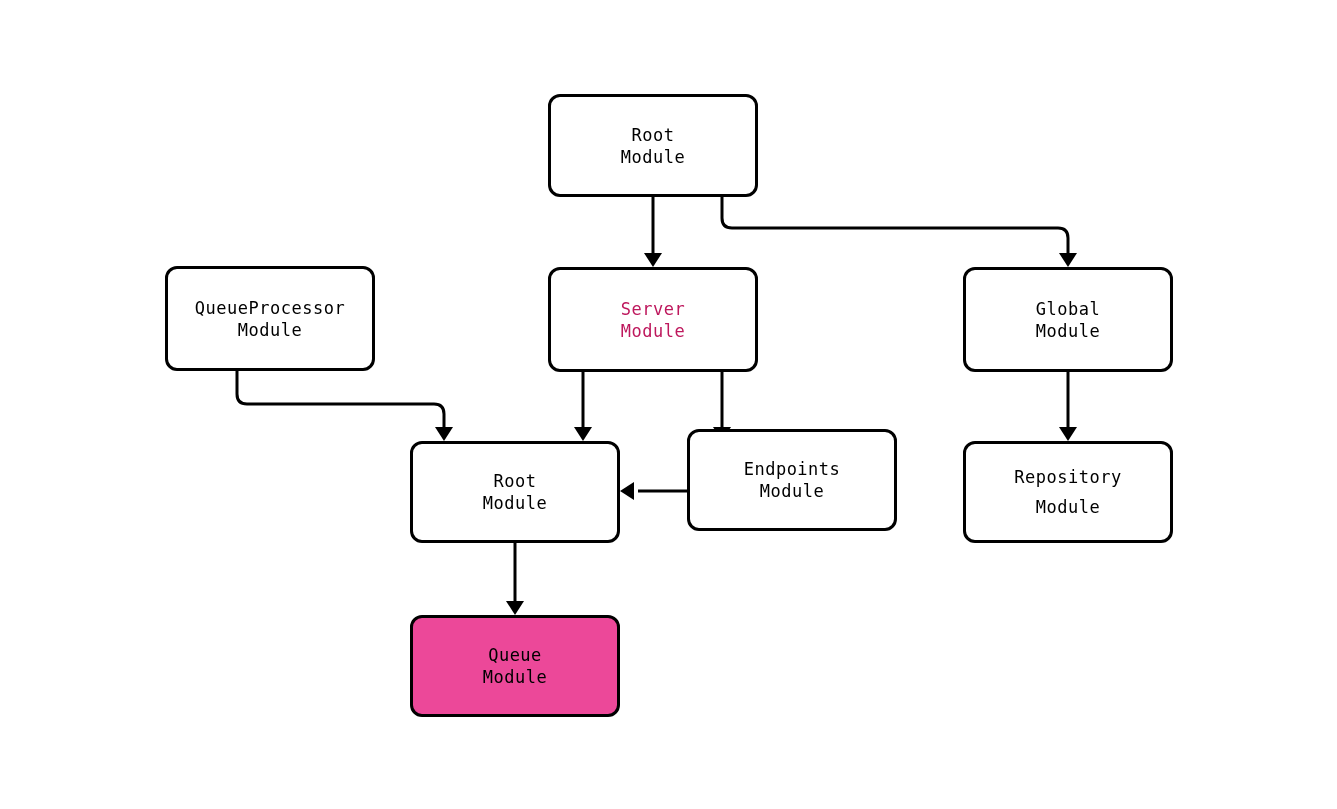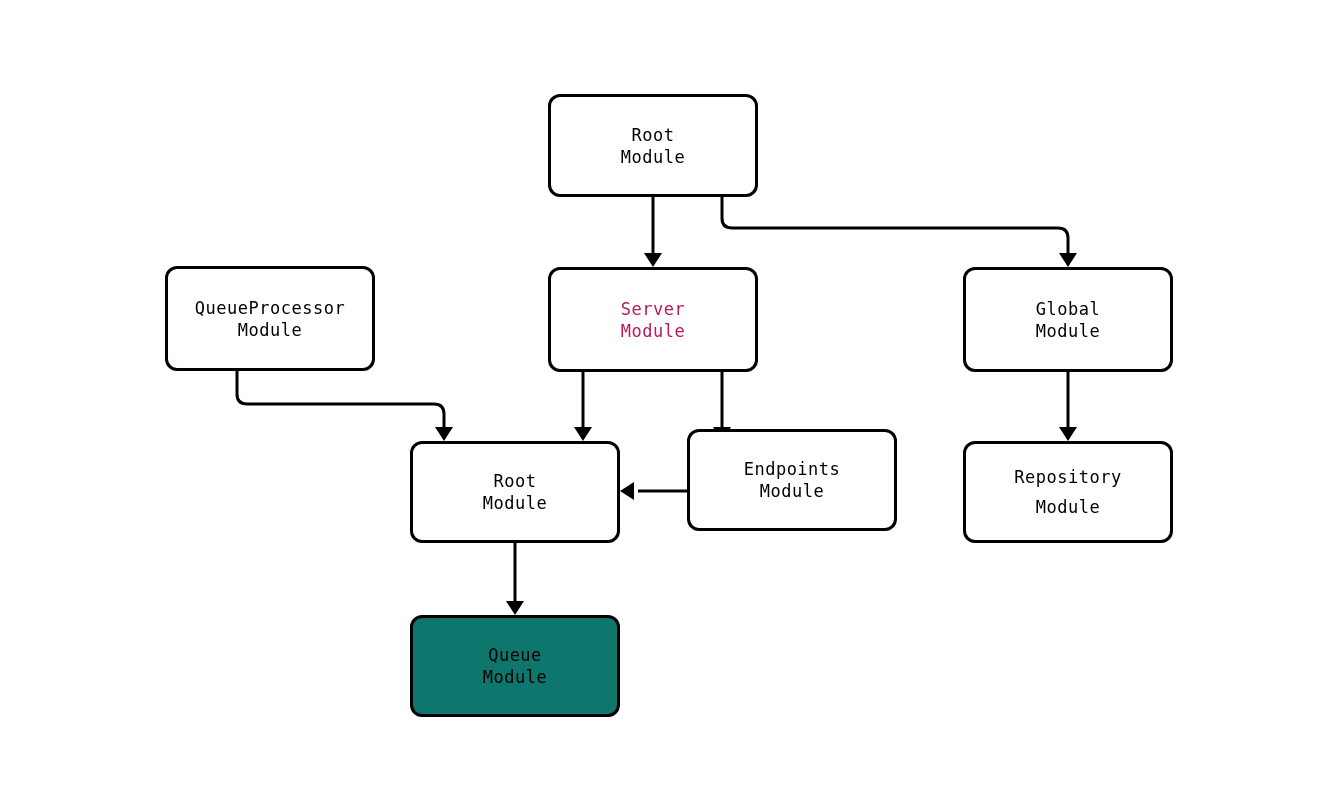--- a/index.html
+++ b/index.html
@@ -101,18 +101,18 @@
   <div class="node-box" style="left: 687px; top: 429px; width: 210px; height: 102px; border-color: rgb(0, 0, 0); color: rgb(0, 0, 0); background: rgb(255, 255, 255);">
     <span class="node-line">Endpoints</span>
     <span class="node-line">Module</span>
   </div>
 
   <div class="node-box" style="left: 963px; top: 441px; width: 210px; height: 102px; border-color: rgb(0, 0, 0); color: rgb(0, 0, 0); background: rgb(255, 255, 255); gap: 8px;">
     <span class="node-line">Repository</span>
     <span class="node-line">Module</span>
   </div>
 
-  <div class="node-box" style="left: 410px; top: 615px; width: 210px; height: 102px; border-color: rgb(0, 0, 0); color: rgb(0, 0, 0); background: #0f766e;">
+  <div class="node-box" style="left: 410px; top: 615px; width: 210px; height: 102px; border-color: rgb(0, 0, 0); color: rgb(0, 0, 0); background: #ec4899;">
     <span class="node-line">Queue</span>
     <span class="node-line">Module</span>
   </div>
 
 </div>
 
 </body></html>

